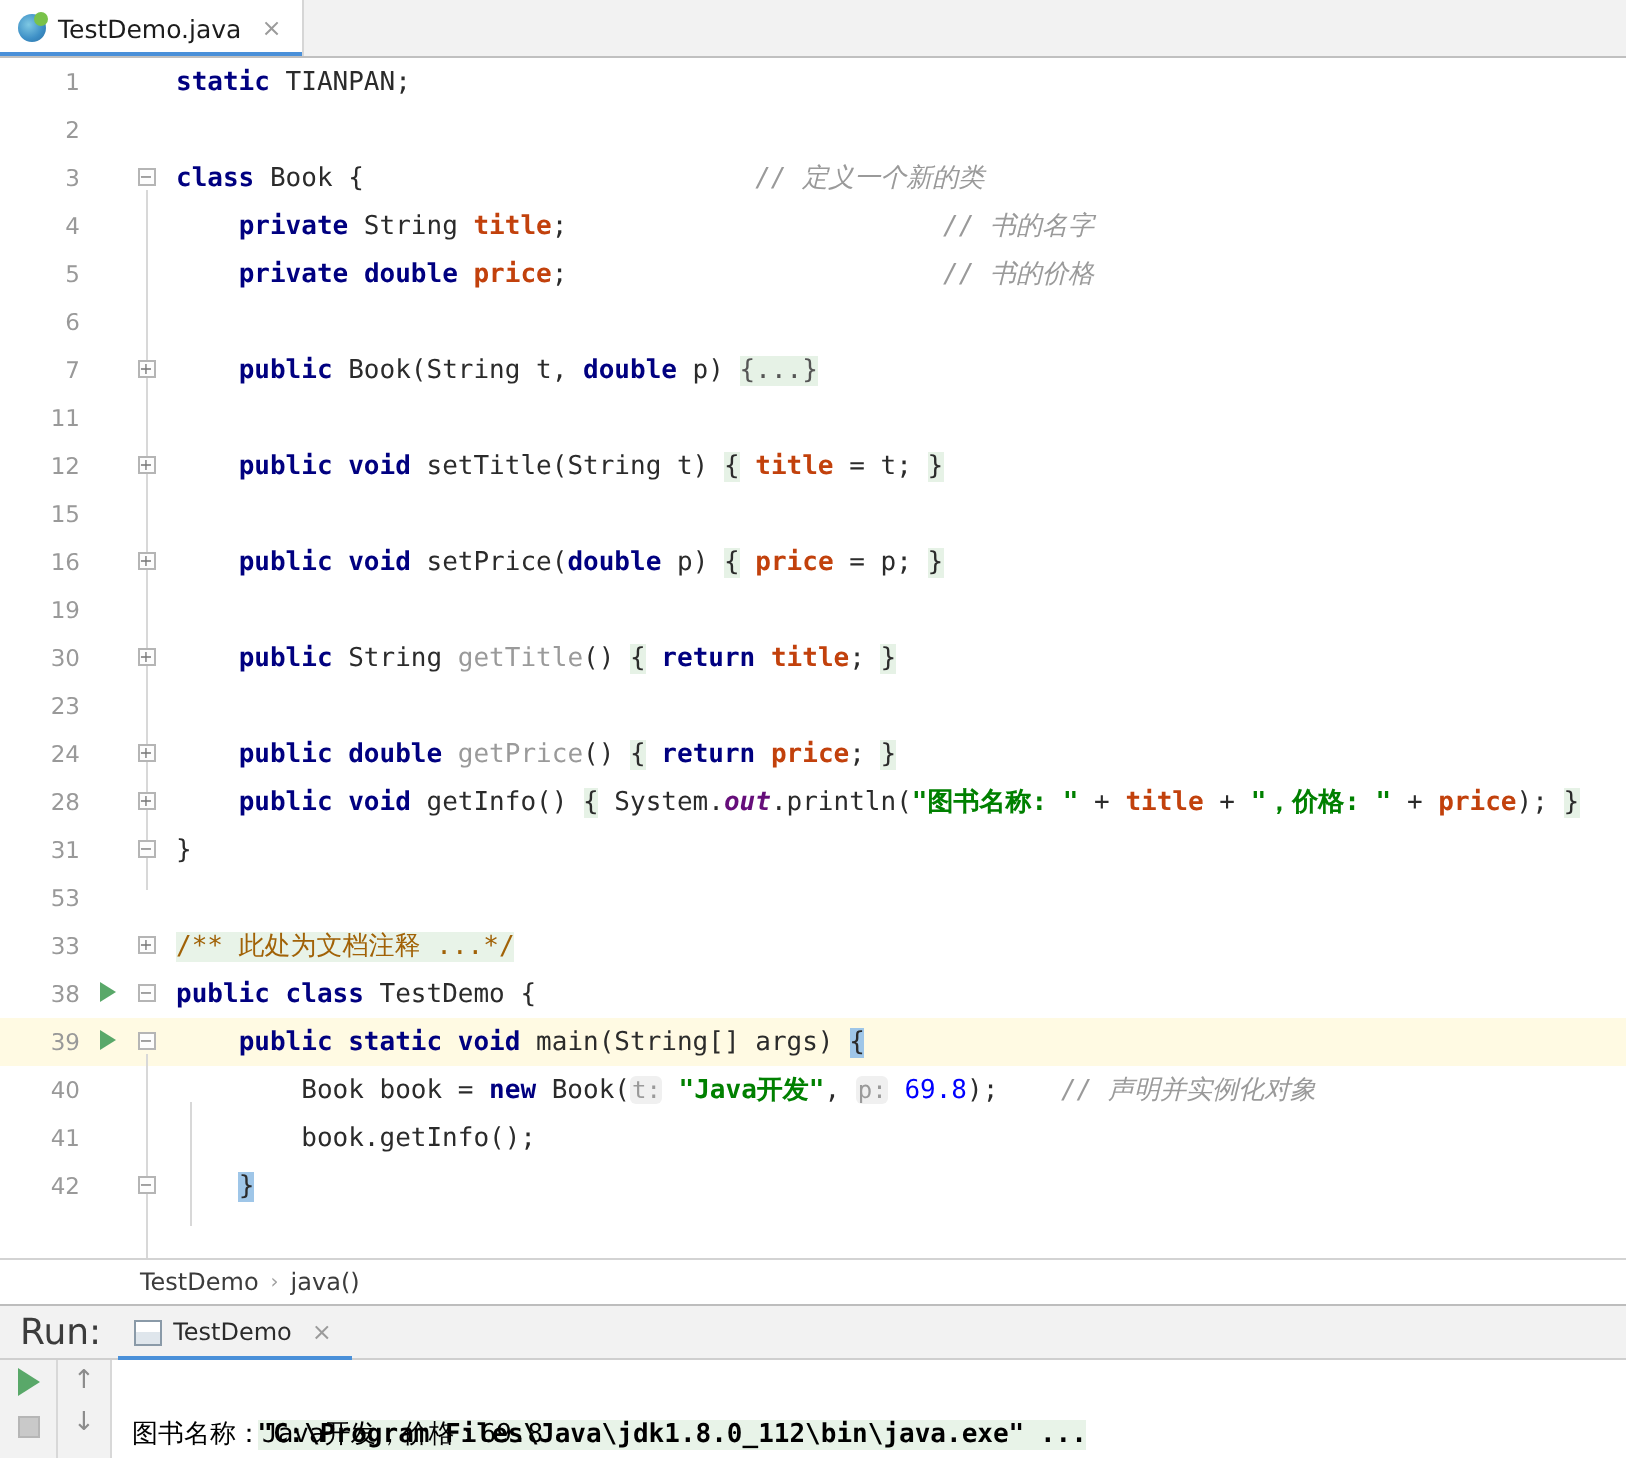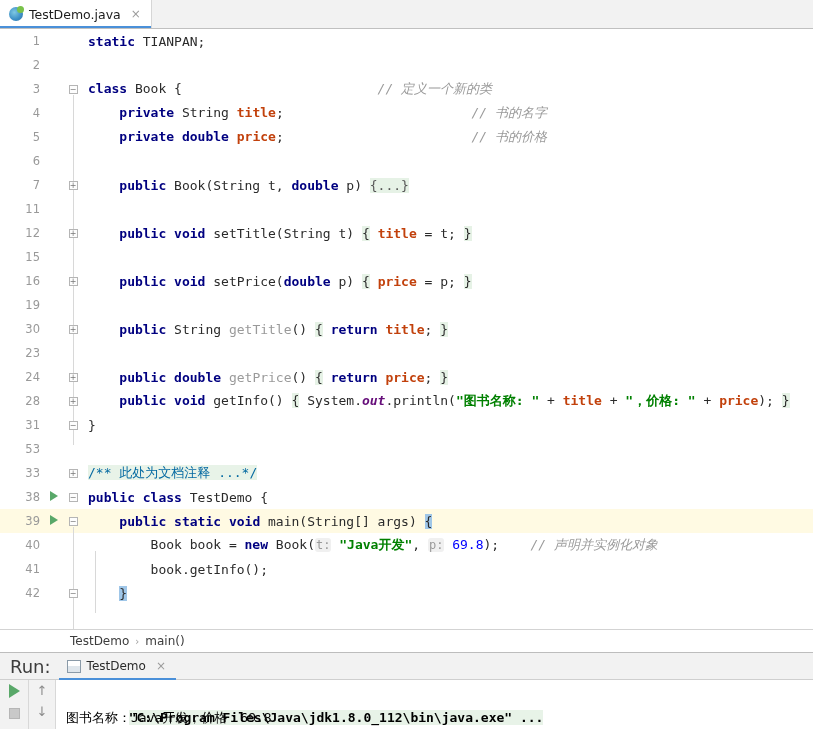--- a/index.html
+++ b/index.html
@@ -130,21 +130,21 @@
     padding-left: 4px;
     letter-spacing: 0px;
   }
 
   
   .kw      { color: #000080; font-weight: bold; }
   .fld     { color: #c2410c; font-weight: bold; }
   .str     { color: #008000; font-weight: bold; }
   .num     { color: #0000ff; }
   .cmt     { color: #9a9a9a; font-style: italic; }
-  .doccmt  { color: #0369a1; }
+  .doccmt  { color: #a16207; }
   .gray    { color: #9a9a9a; }
   .stat    { color: #660e7a; font-style: italic; font-weight: bold; margin-top: 30px; }
   .fold-ph { background: #e6f2e6; color: #555; }
   .brace-hl{ background: #e6f2e6; }
   .caret-brace { background: #9fc6e8; }
   .hint {
     color: #9a9a9a;
     background: #f0f0f0;
     border-radius: 3px;
     padding: 0 1px;
@@ -306,21 +306,21 @@
       <div class="code-line"><div class="gutter-num">42</div><div class="gutter-run"></div><div class="gutter-fold"><span class="fold-box">−</span></div><div class="code-text">    <span class="caret-brace">}</span></div></div>
     </div>
 <div class="indent-guide" style="top: 66px; height: 350px; left: 73px;"></div>
     <div class="indent-guide" style="top: 498px; height: 110px; left: 73px;"></div>
     <div class="indent-guide" style="top: 522px; height: 62px; left: 95px;"></div>
   </div>
 
 <div id="breadcrumb">
   <span>TestDemo</span>
   <span class="crumb-sep">›</span>
-  <span>main()</span>
+  <span>java()</span>
 </div>
 
 <div id="runpanel">
   <div id="runheader">
     <span id="run-label">Run:</span>
     <div class="run-tab">
       <span class="run-tab-icon"></span>
       <span>TestDemo</span>
       <span class="tab-close">×</span>
     </div>

